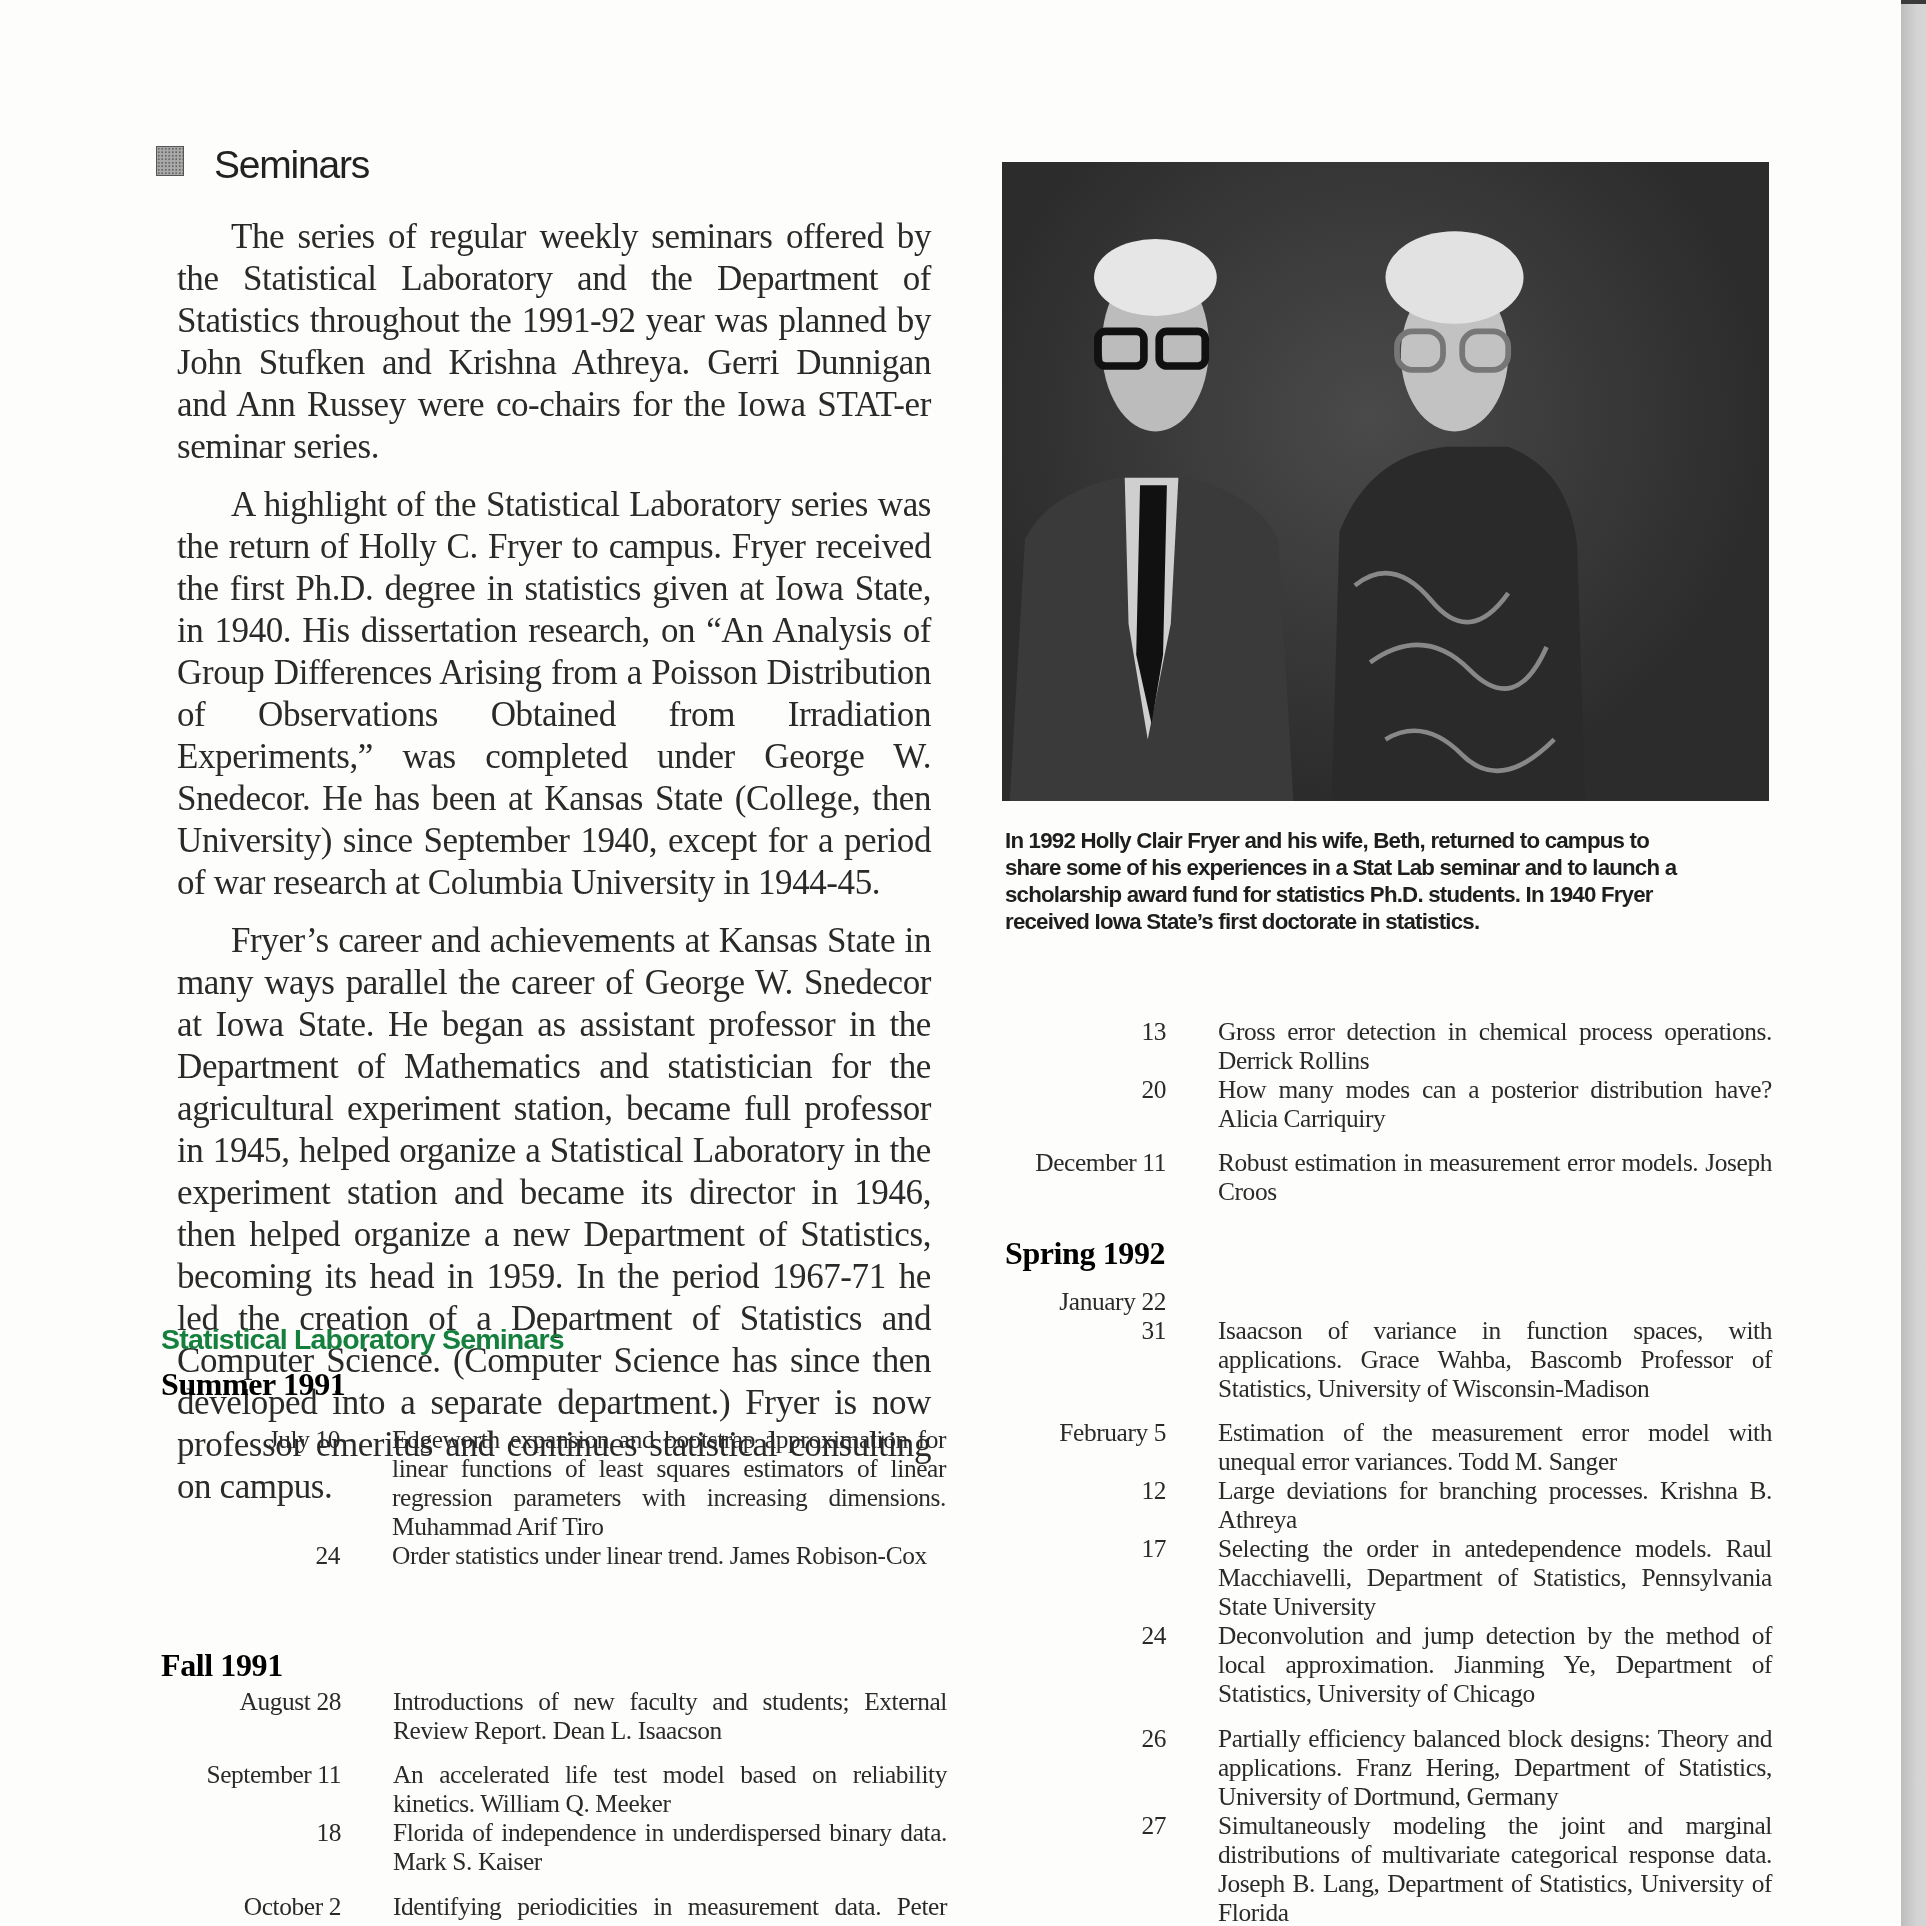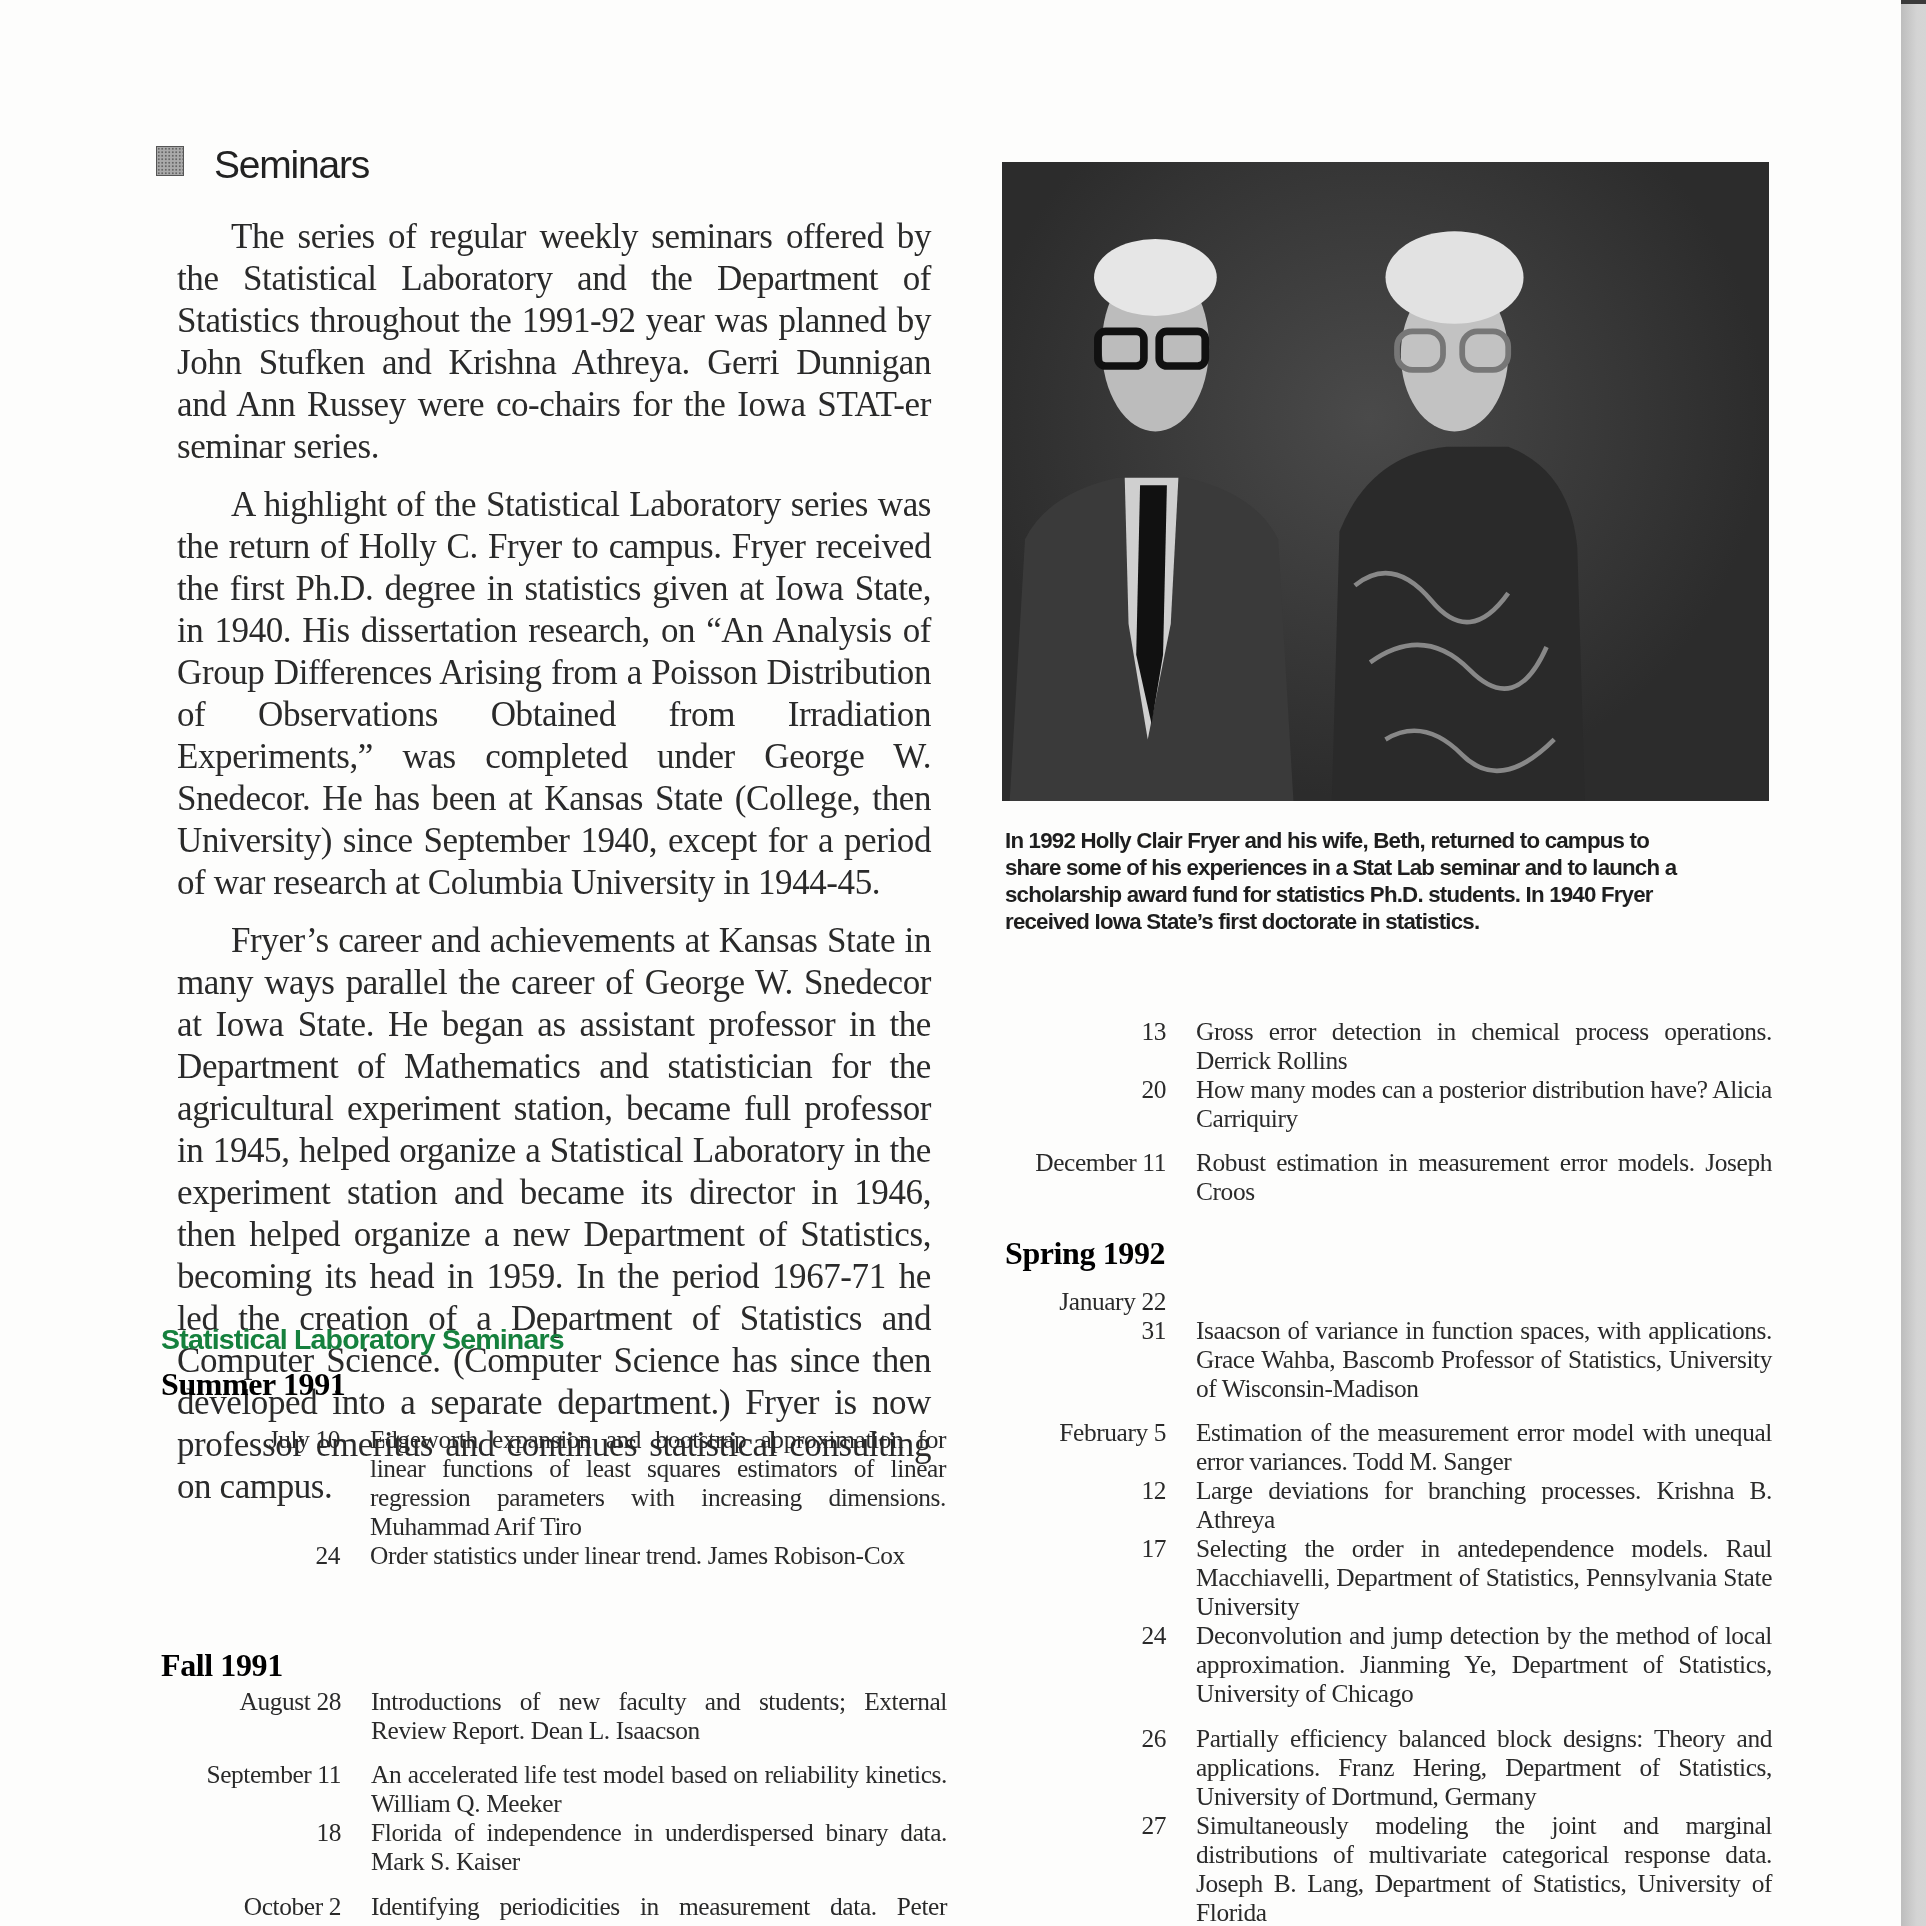--- a/index.html
+++ b/index.html
@@ -17,21 +17,21 @@
   .photo { position: absolute; left: 1002px; top: 162px; width: 767px; height: 639px; background: #333;
     background-image: radial-gradient(ellipse at 48% 40%, #4a4a4a 0%, #2c2c2c 70%); overflow: hidden; }
   .photo svg { width: 100%; height: 100%; display: block; }
 
   .caption { position: absolute; left: 1005px; top: 827px; width: 693px; font-family: "Liberation Sans", "DejaVu Sans", sans-serif; font-weight: bold; font-size: 22.3px; line-height: 27px; color: #1e1e1e; letter-spacing: -0.8px; }
 
   .subhead-sans { position: absolute; font-family: Liberation Sans, sans-serif; font-weight: bold; font-size: 28.5px; letter-spacing: -0.8px; color: #15803d; }
   .term { position: absolute; font-family: "Liberation Serif", "DejaVu Serif", serif; font-weight: bold; font-size: 32px; color: #000000; letter-spacing: -0.4px; }
 
   .list { position: absolute; font-size: 25.4px; line-height: 29px; letter-spacing: -0.4px; }
-  .item { display: flex; }
+  .item { display: flex; gap: 22px; }
   .item .date { width: 210px; text-align: right; flex: none; padding-right: 30px; box-sizing: border-box; }
   .item .desc { flex: 1; text-align: justify; }
   .gap { margin-top: 15.4px; }
 </style>
 </head>
 <body>
 
 <div class="edge"></div>
 <div class="edge-top"></div>
 

